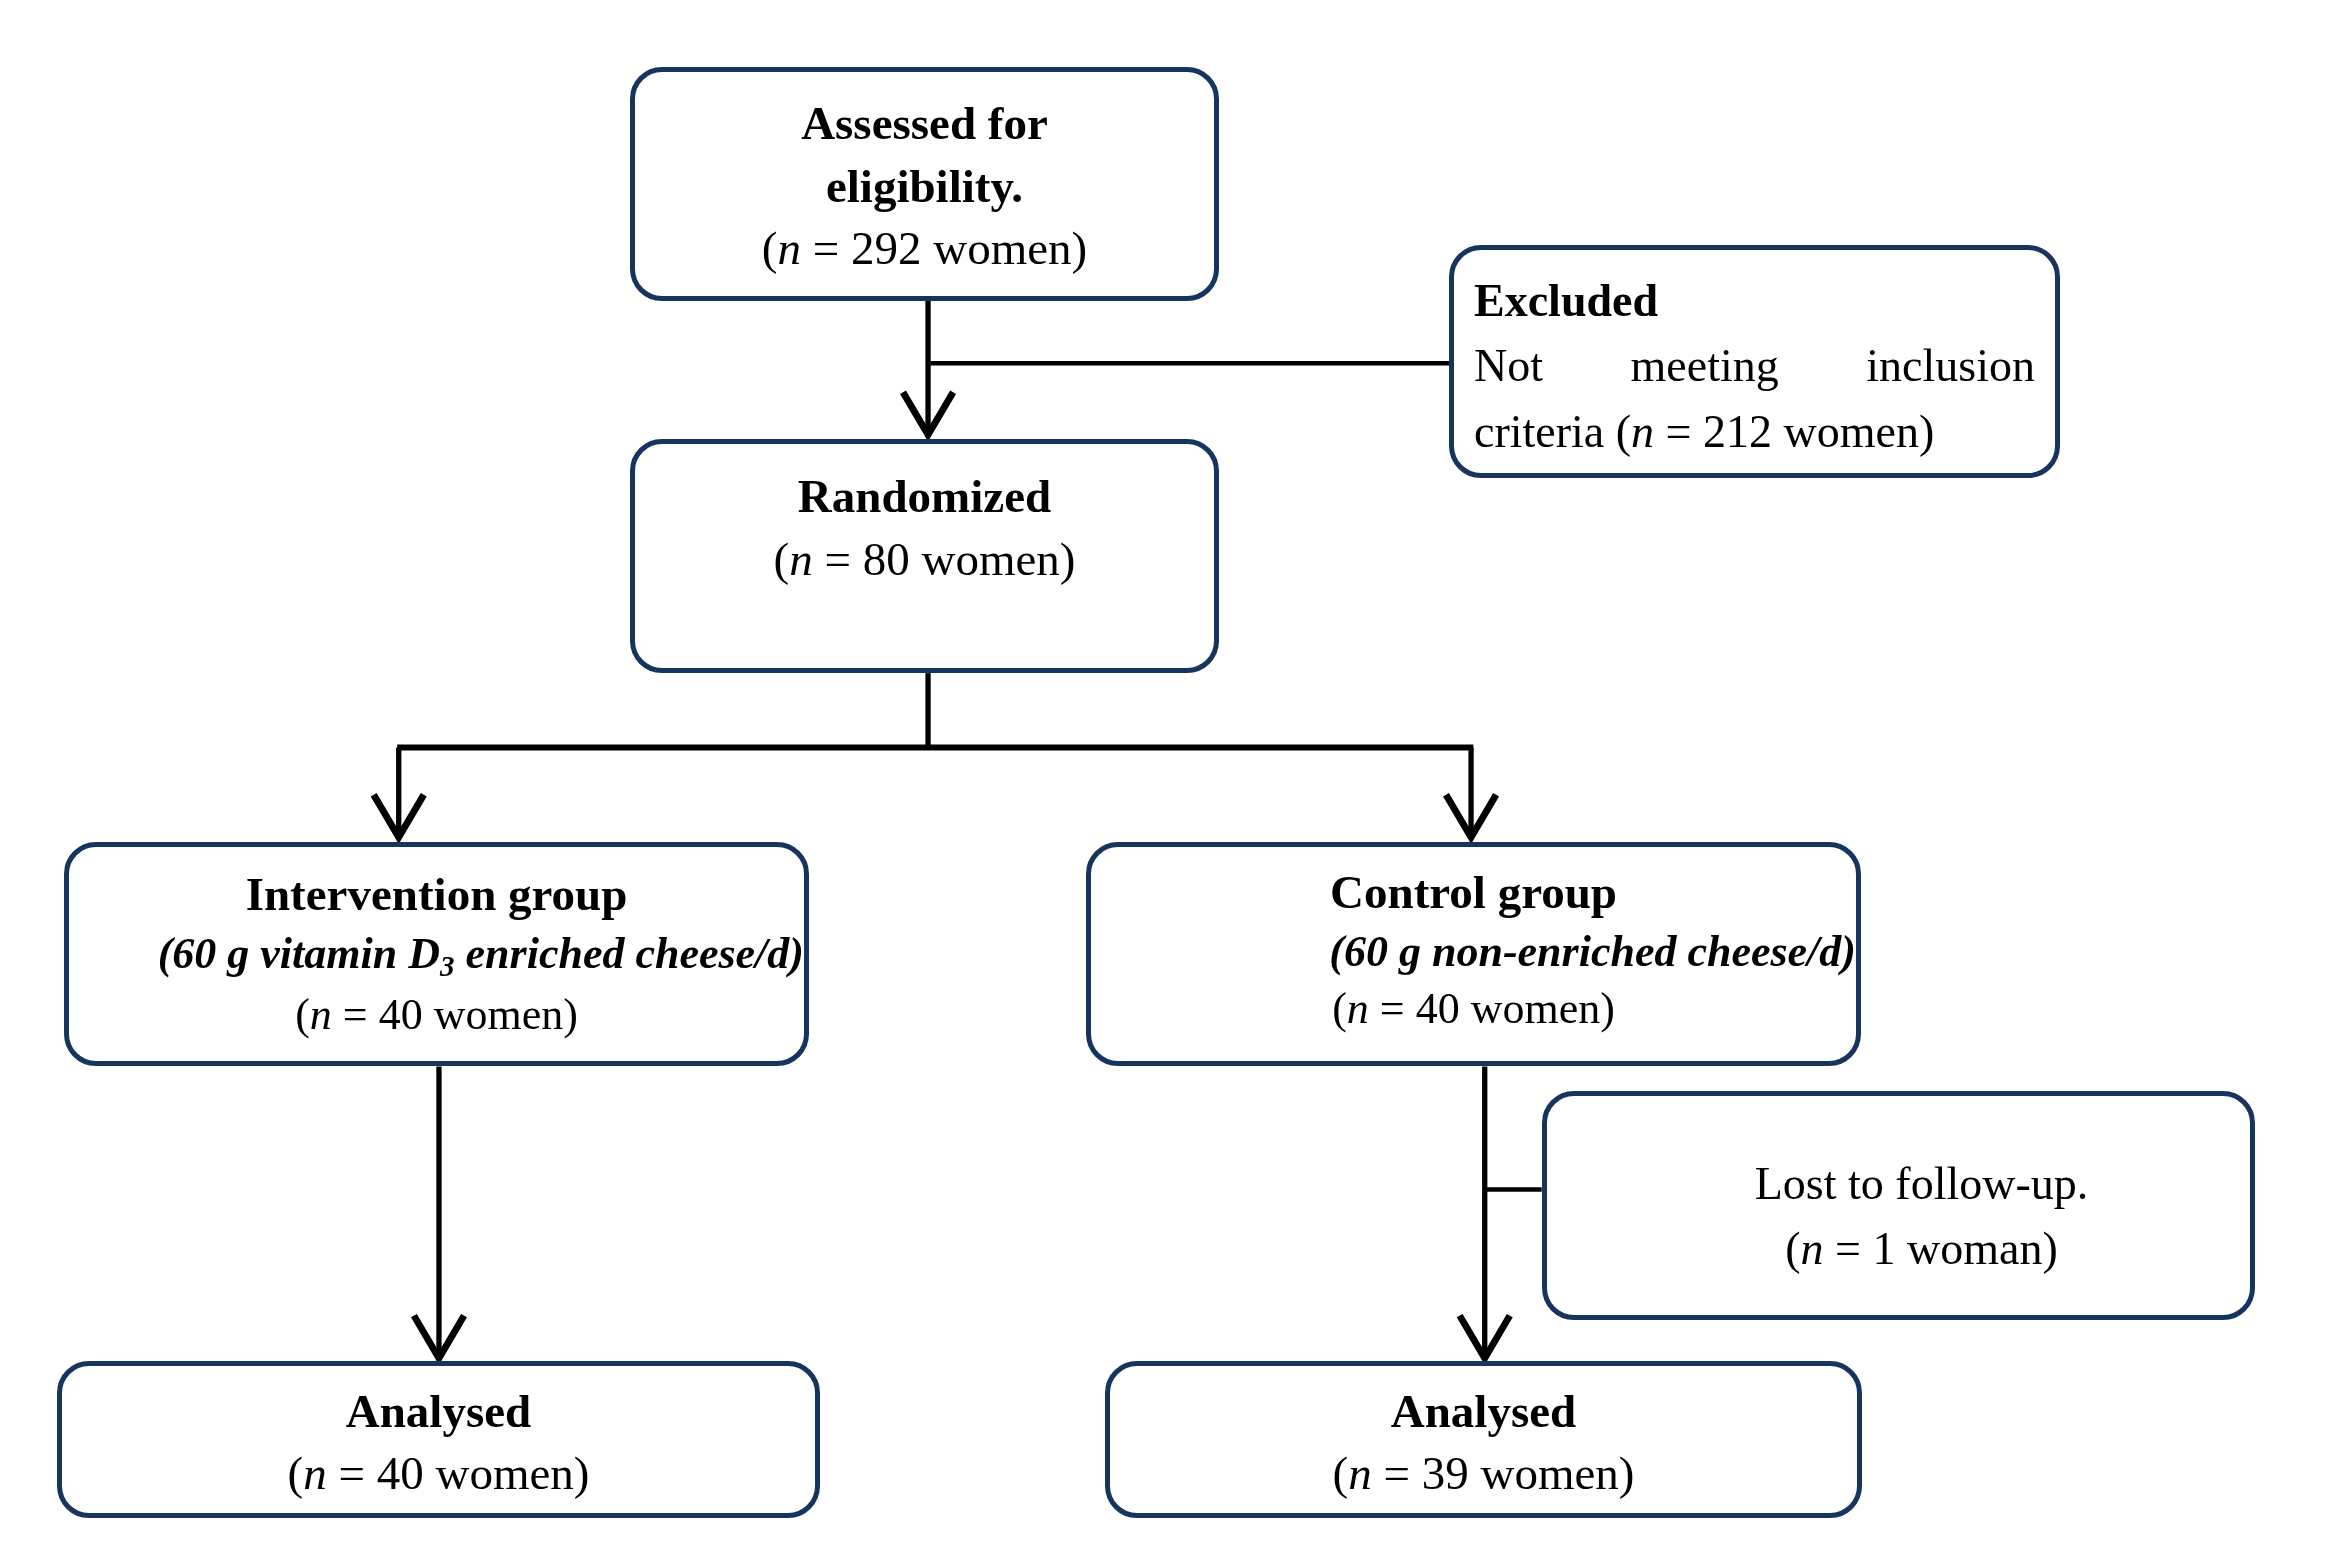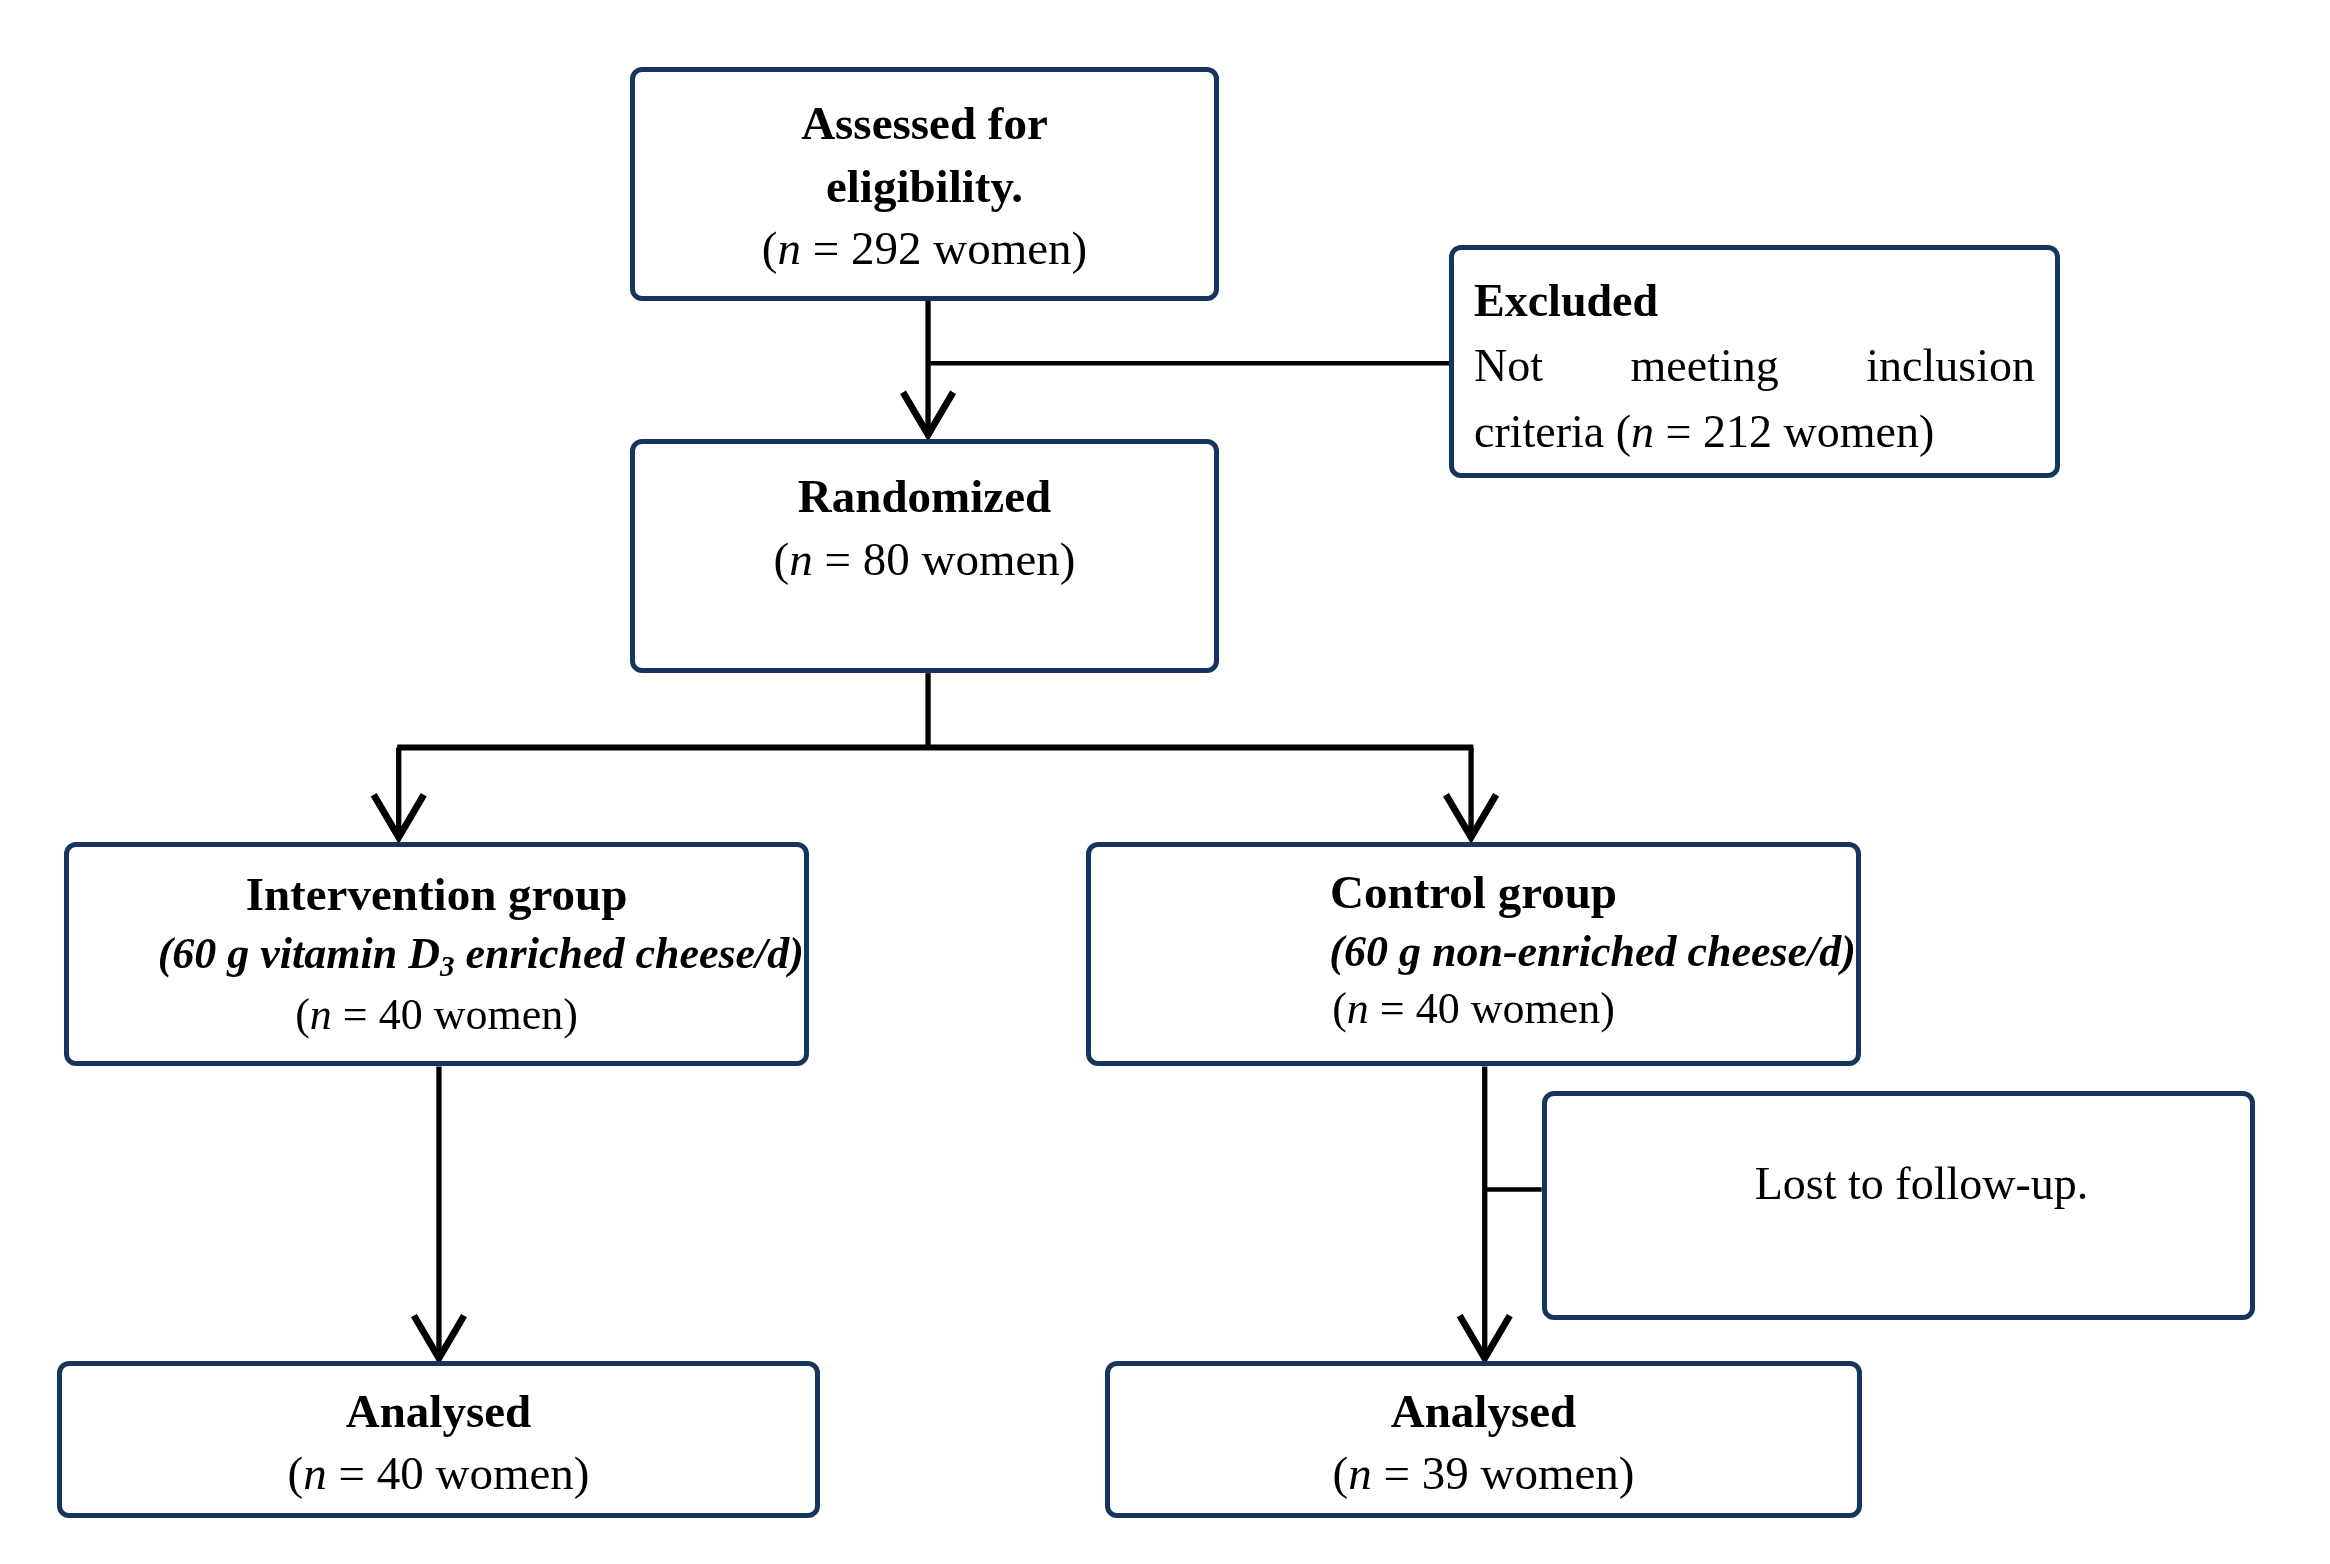--- a/index.html
+++ b/index.html
@@ -25,21 +25,21 @@
     top: 0;
     left: 0;
     width: 2330px;
     height: 1565px;
     display: block;
   }
   .node-box {
     position: absolute;
     box-sizing: border-box;
     border: 5.3px solid #16355e;
-    border-radius: 12px;
+    border-radius: 32px;
     background: #ffffff;
     display: flex;
     flex-direction: column;
     justify-content: flex-start;
     align-items: center;
   }
   .node-inner {
     width: 100%;
     box-sizing: border-box;
   }
@@ -151,20 +151,21 @@
     <div class="node-inner">
       <div class="ln bold">Control group</div>
       <div class="ln bi">(60 g non-enriched cheese/d)</div>
       <div class="ln"><span>(</span><span class="nvar">n</span><span> = 40 women)</span></div>
     </div>
   </div>
 
   <div class="node-box" id="node-lost">
     <div class="node-inner">
       <div class="ln">Lost to follow-up.</div>
+      <div class="ln"><span>(</span><span class="nvar">n</span><span> = 1 woman)</span></div>
     </div>
   </div>
 
   <div class="node-box" id="node-analysed-left">
     <div class="node-inner">
       <div class="ln bold">Analysed</div>
       <div class="ln"><span>(</span><span class="nvar">n</span><span> = 40 women)</span></div>
     </div>
   </div>
 

